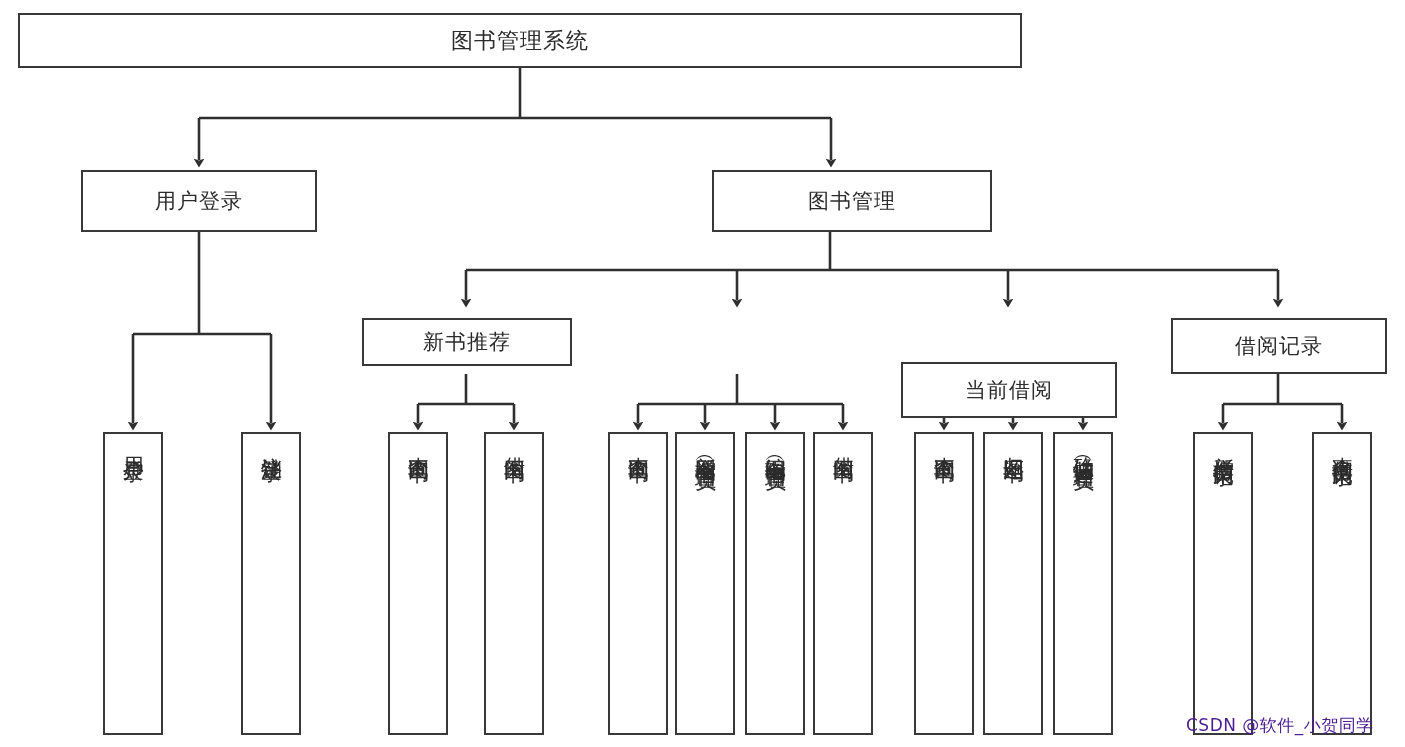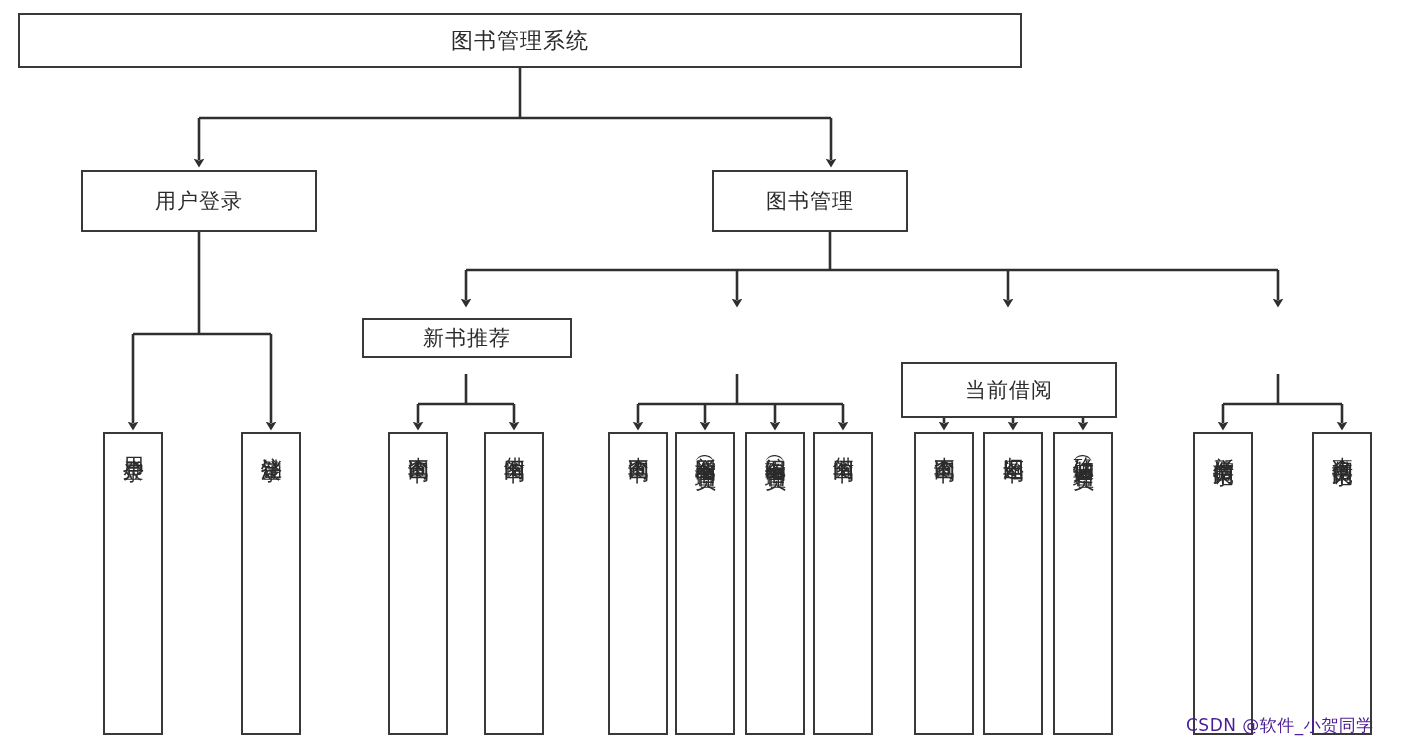--- a/index.html
+++ b/index.html
@@ -125,29 +125,32 @@
     </g>
   </svg>
 
   <div class="node horiz root" style="left:18px; top:13px; width:1004px; height:55px;">
     <span class="label">图书管理系统</span>
   </div>
 
   <div class="node horiz" style="left:81px; top:170px; width:236px; height:62px;">
     <span class="label">用户登录</span>
   </div>
-  <div class="node horiz" style="left:712px; top:170px; width:196px; height:62px;">
+  <div class="node horiz" style="left:712px; top:170px; width:280px; height:62px;">
     <span class="label">图书管理</span>
   </div>
 
-  <div class="node horiz" style="left:362px; top:318px; width:210px; height:40px;">
+  <div class="node horiz" style="left:362px; top:318px; width:210px; height:48px;">
     <span class="label">新书推荐</span>
   </div>
   <div class="node horiz" style="left:901px; top:318px; width:216px; height:56px;margin-top:44px;">
     <span class="label">当前借阅</span>
+  </div>
+  <div class="node horiz" style="left:1171px; top:318px; width:216px; height:56px;">
+    <span class="label">借阅记录</span>
   </div>
 
   <div class="node vert" style="left:103px; top:432px; width:60px; height:303px;">
     <span class="label">用户登录</span>
   </div>
   <div class="node vert" style="left:241px; top:432px; width:60px; height:303px;">
     <span class="label">注销登录</span>
   </div>
 
   <div class="node vert" style="left:388px; top:432px; width:60px; height:303px;">

